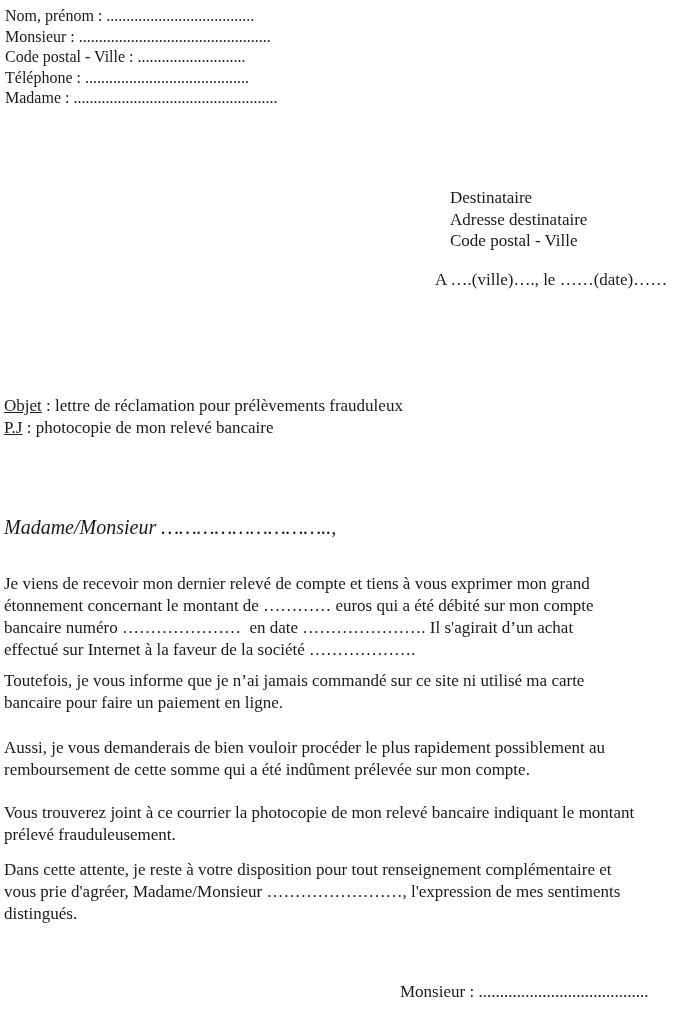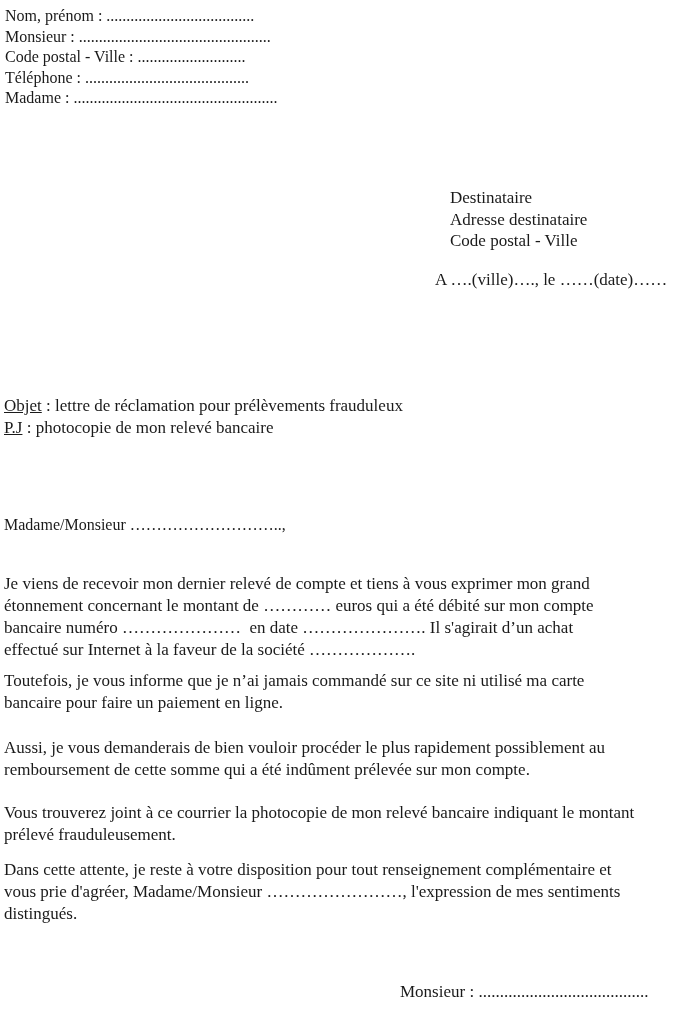--- a/index.html
+++ b/index.html
@@ -43,21 +43,22 @@
     font-size: 17px;
     line-height: 22px;
     white-space: nowrap;
     margin-top: 44px;
   }
   .underlined { text-decoration: underline; }
   .salutation {
     position: absolute;
     left: 4px;
     top: 516px;
-    font-size: 16px;
+    font-size: 20px;
+    font-style: italic;
   }
   .para {
     position: absolute;
     left: 4px;
     width: 700px;
     font-size: 17px;
     line-height: 22px;
     white-space: pre-wrap;
   }
   .p1 { top: 573px; }

